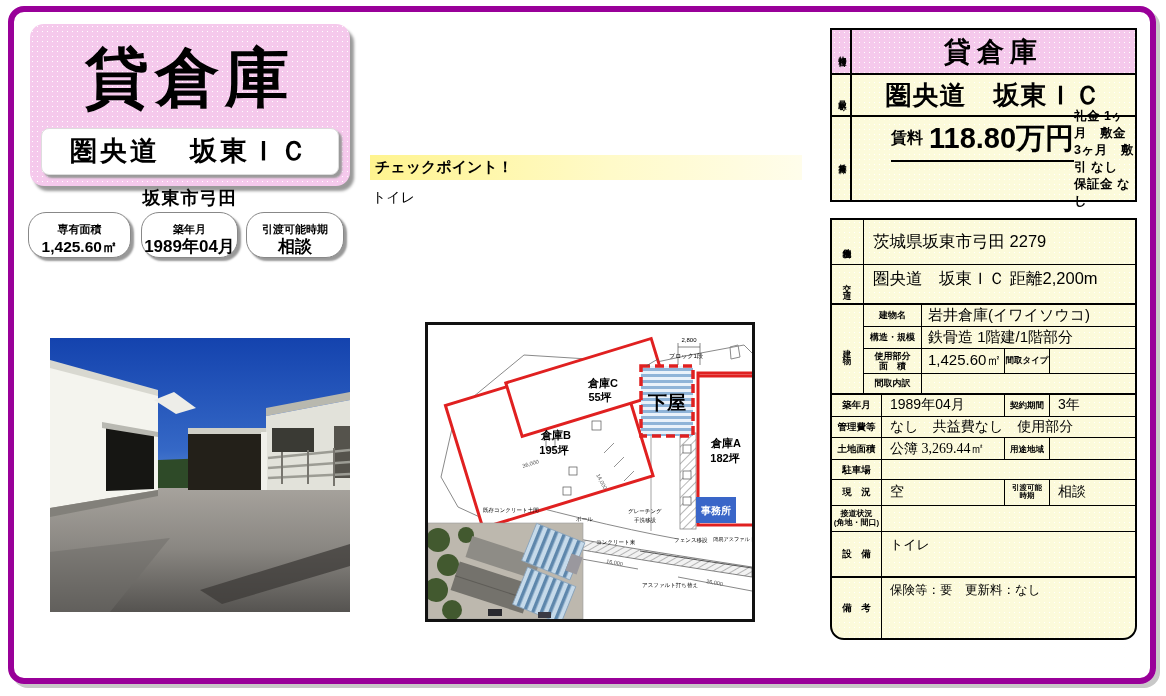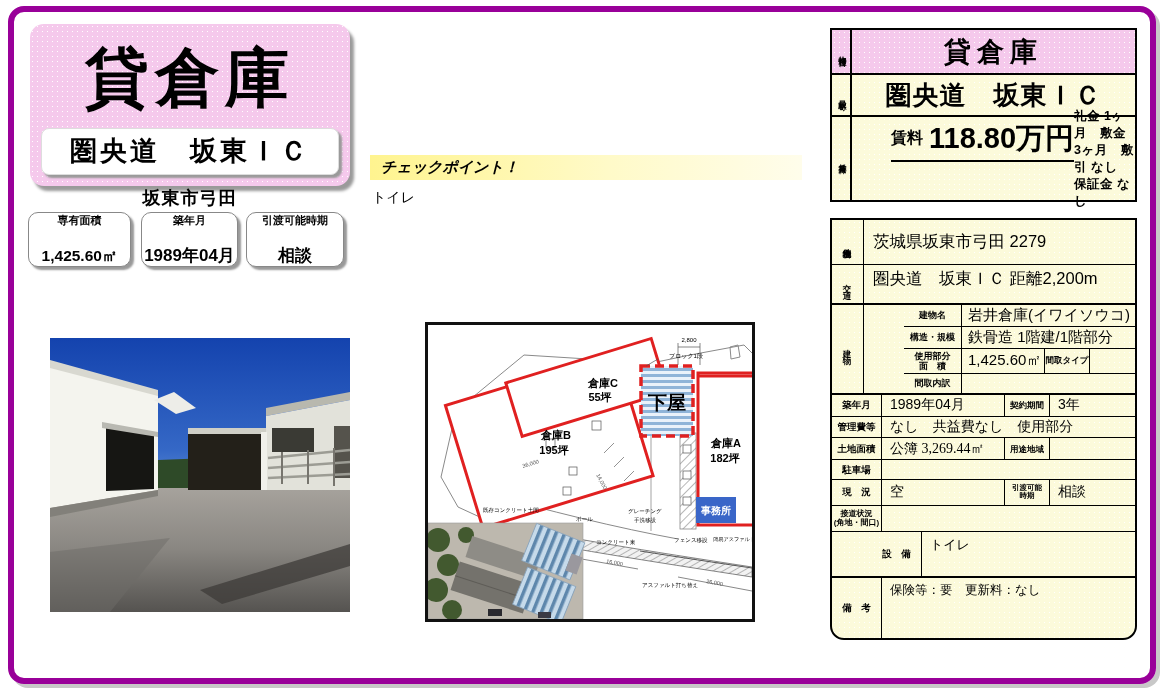--- a/index.html
+++ b/index.html
@@ -22,30 +22,30 @@
     border-radius:14px; box-shadow:4px 5px 3px #9a9a9a; text-align:center; }
   .hero-title { font-size:64px; font-weight:bold; letter-spacing:6px;
     line-height:100px; padding-top:4px; }
   .hero-sub { margin:0 11px; height:47px; background:#fff; border-radius:8px;
     border:1px solid #ddd; box-shadow:3px 3px 2px #9a9a9a;
     font-size:27px; font-weight:bold; letter-spacing:3px; line-height:45px; }
   .hero-city { position:absolute; left:30px; top:186px; width:320px;
     text-align:center; font-size:18px; font-weight:bold; letter-spacing:1px; }
 
   
-  .ibox { position:absolute; top:212px; height:55px; background:#fff;
-    border:1px solid #888; border-radius:10px; box-shadow:3px 3px 2px #999;
-    display:flex; flex-direction:column; justify-content:space-between; align-items:center; }
+  .ibox { position:absolute; top:212px; height:46px; background:#fff;
+    border:1px solid #888; border-radius:18px; box-shadow:3px 3px 2px #999;
+    display:flex; flex-direction:column; justify-content:flex-end; align-items:center; }
   .ibox .lbl { font-size:11px; font-weight:bold; }
   .ibox .val { font-size:17px; font-weight:bold; line-height:20px; }
 
   
   .checkpoint { position:absolute; left:370px; top:155px; width:432px; }
-  .cp-head { font-size:15px; font-weight:bold; padding:3px 11px;
-    background:linear-gradient(to right,#FFF48F 0%,#FFFAC8 55%,#FFFDEB 100%);font-style:italic; }
+  .cp-head { font-size:15px; font-weight:bold; padding:3px 5px;
+    background:linear-gradient(to right,#FFF48F 0%,#FFFAC8 55%,#FFFDEB 100%); }
   .cp-note { font-size:14px; padding:9px 2px 0 2px; }
 
   
   .photo { position:absolute; left:50px; top:338px; width:300px; height:274px; }
 
   
   .plan { position:absolute; left:425px; top:322px; width:330px; height:300px;
     border:3px solid #111; background:#fff; overflow:hidden; }
 
   
@@ -79,21 +79,21 @@
   .r.thick { border-bottom:2px solid #000; }
   .r:last-child { border-bottom:none; }
   .vh2 { width:32px; border-right:1px solid #000; display:flex;
     align-items:center; justify-content:center;
     writing-mode:vertical-rl; text-orientation:upright;
     font-size:8.5px; font-weight:bold; }
   .vh2.sp { letter-spacing:7px; }
   .bigval { flex:1; display:flex; align-items:center; padding-left:9px;
     font-size:16.5px; }
   .topval { flex:1; padding:3px 0 0 9px; font-size:16.5px; }
-  .bsub { flex:1; display:flex; flex-direction:column;margin-left:40px; }
+  .bsub { flex:1; display:flex; flex-direction:column; }
   .br { display:flex; border-bottom:1px solid #000; }
   .br:last-child { border-bottom:none;gap:12px; }
   .sl { width:58px; border-right:1px solid #000; display:flex; flex-direction:column;
     align-items:center; justify-content:center; font-size:9px; font-weight:bold;
     line-height:10px; }
   .sv { flex:1; display:flex; align-items:center; padding-left:6px; font-size:15px; }
   .sv.fixed { flex:0 0 83px; border-right:1px solid #000; }
   .sl2 { width:45px; border-right:1px solid #000; display:flex; flex-direction:column;
     align-items:center; justify-content:center; font-size:8.5px; font-weight:bold;
     line-height:9px; }
@@ -392,21 +392,21 @@
     </div>
     <div class="cv grow">相談</div>
   </div>
   <div class="r" style="height:27px;">
     <div class="lh" style="font-size:8px;line-height:9px;">
       <span>接道状況</span>
       <span>(角地・間口)</span>
     </div>
     <div class="cv grow"></div>
   </div>
-  <div class="r thick" style="height:46px;padding-left:40px;">
+  <div class="r thick" style="height:46px;">
     <div class="lh">設　備</div>
     <div class="tval">トイレ</div>
   </div>
   <div class="r" style="height:61px;">
     <div class="lh">備　考</div>
     <div class="tval" style="font-size:12.5px;">保険等：要　更新料：なし</div>
   </div>
 </div>
 
 </body></html>

